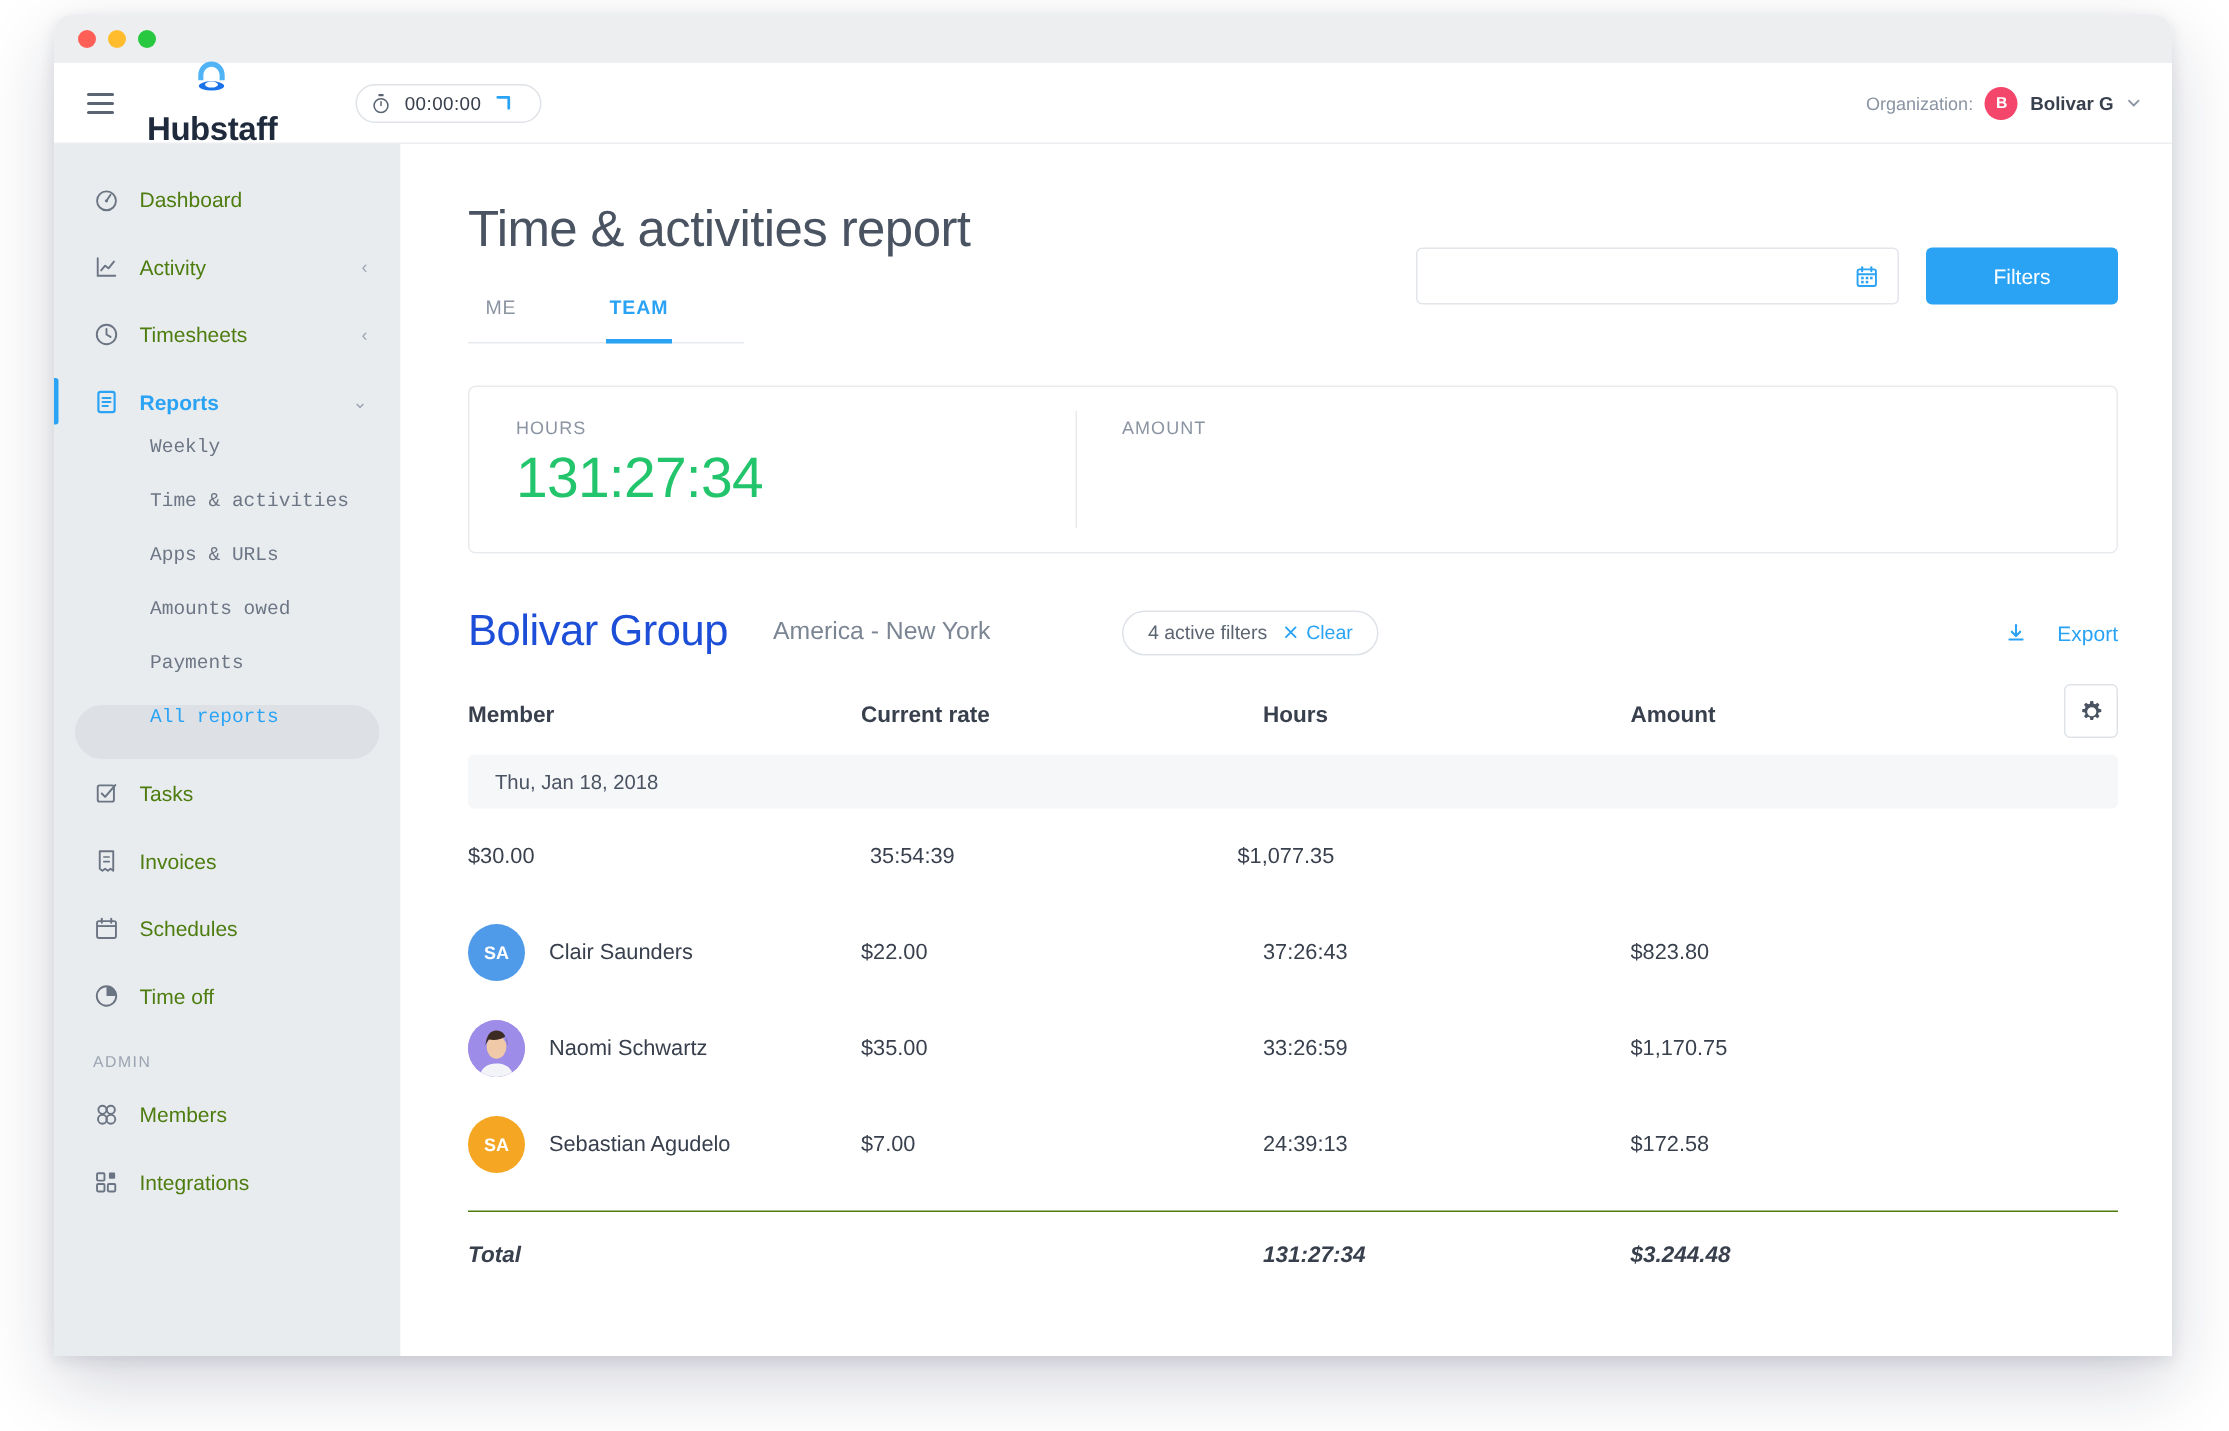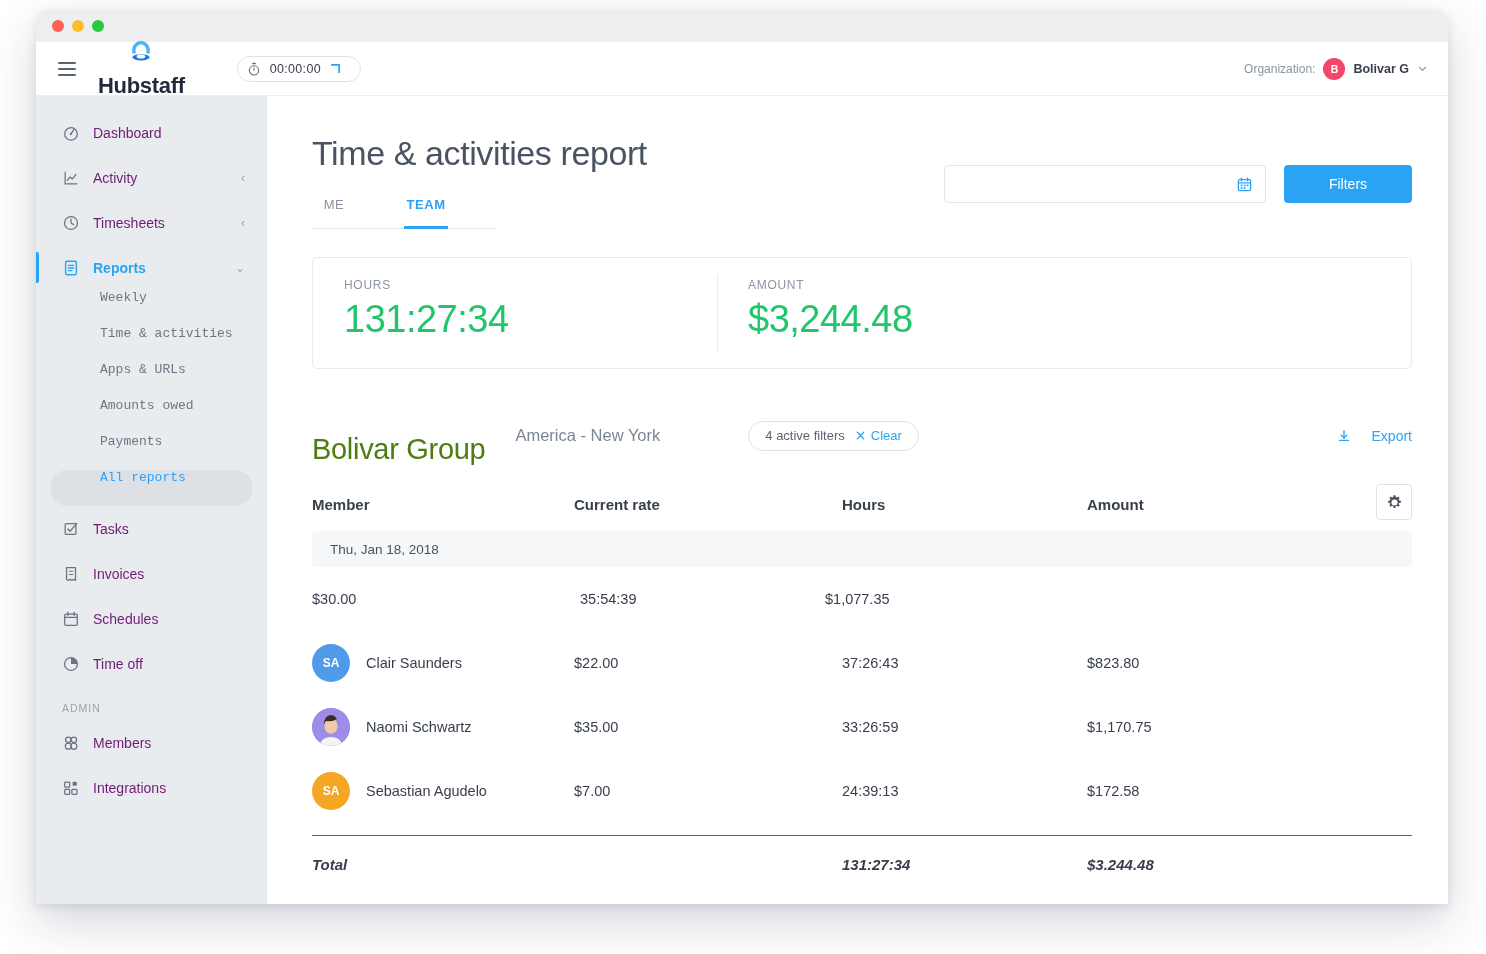--- a/index.html
+++ b/index.html
@@ -79,21 +79,21 @@
     overflow: hidden;
     position: relative;
   }
   .nav-item {
     display: flex; align-items: center;
     height: 45px; padding: 0 22px 0 26px;
     cursor: pointer; position: relative;
   }
   .nav-item .ico { width: 18px; height: 18px; flex: 0 0 18px; margin-right: 13px;
                    display: flex; align-items: center; justify-content: center; }
-  .nav-item .lbl { font-size: 14px; color: #701a75; }
+  .nav-item .lbl { font-size: 14px; color: #4d7c0f; }
   .nav-item .chev { margin-left: auto; color: #9aa3b0; font-size: 12px; line-height: 1; }
   .nav-item.active .lbl { color: #2aa3f5; font-weight: bold; }
   .nav-item.active::before {
     content: ""; position: absolute; left: 0; top: 7px; bottom: 7px;
     width: 3px; background: #2aa3f5; border-radius: 0 2px 2px 0;
   }
   .sub-item {
     display: flex; align-items: flex-start;
     height: 36px; margin: 0 14px 0 14px;
     padding-left: 50px; border-radius: 18px;
@@ -158,21 +158,21 @@
   .summary-cell { flex: 0 0 404px; padding: 20px 0 0 31px; position: relative; }
   .summary-cell + .summary-cell::before {
     content: ""; position: absolute; left: 0; top: 16px; bottom: 16px;
     width: 1px; background: #e8ebee;
   }
   .summary-label { font-size: 12px; letter-spacing: .7px; color: #8b94a2; }
   .summary-value { font-size: 38px; color: #22c56b; margin-top: 6px; letter-spacing: -.5px; }
 
   
   .group-row { display: flex; align-items: center; margin-top: 36px; }
-  .group-name { font-size: 29px; color: #4d7c0f; letter-spacing: -.3px; margin-top: 28px; }
+  .group-name { font-size: 29px; color: #1d4ed8; letter-spacing: -.3px; }
   .group-tz { font-size: 16.5px; color: #7b8593; margin-left: 30px; }
   .filters-pill {
     margin-left: 88px; height: 30px;
     border: 1px solid #dfe3e8; border-radius: 16px;
     display: flex; align-items: center; gap: 10px;
     padding: 0 16px; font-size: 13px; color: #5c6572;
     cursor: pointer;
   }
   .pill-clear { color: #2aa3f5; display: flex; align-items: center; gap: 5px; cursor: pointer; }
   .export-btn {
@@ -449,21 +449,20 @@
         </div>
       </div>
 
       <div class="summary">
         <div class="summary-cell">
           <div class="summary-label">HOURS</div>
           <div class="summary-value">131:27:34</div>
         </div>
         <div class="summary-cell">
           <div class="summary-label">AMOUNT</div>
-          <div class="summary-value">$3,244.48</div>
         </div>
       </div>
 
       <div class="group-row">
         <div class="group-name">Bolivar Group</div>
         <div class="group-tz">America - New York</div>
         <div class="filters-pill">
           <span>4 active filters</span>
           <span class="pill-clear">
             <span>

